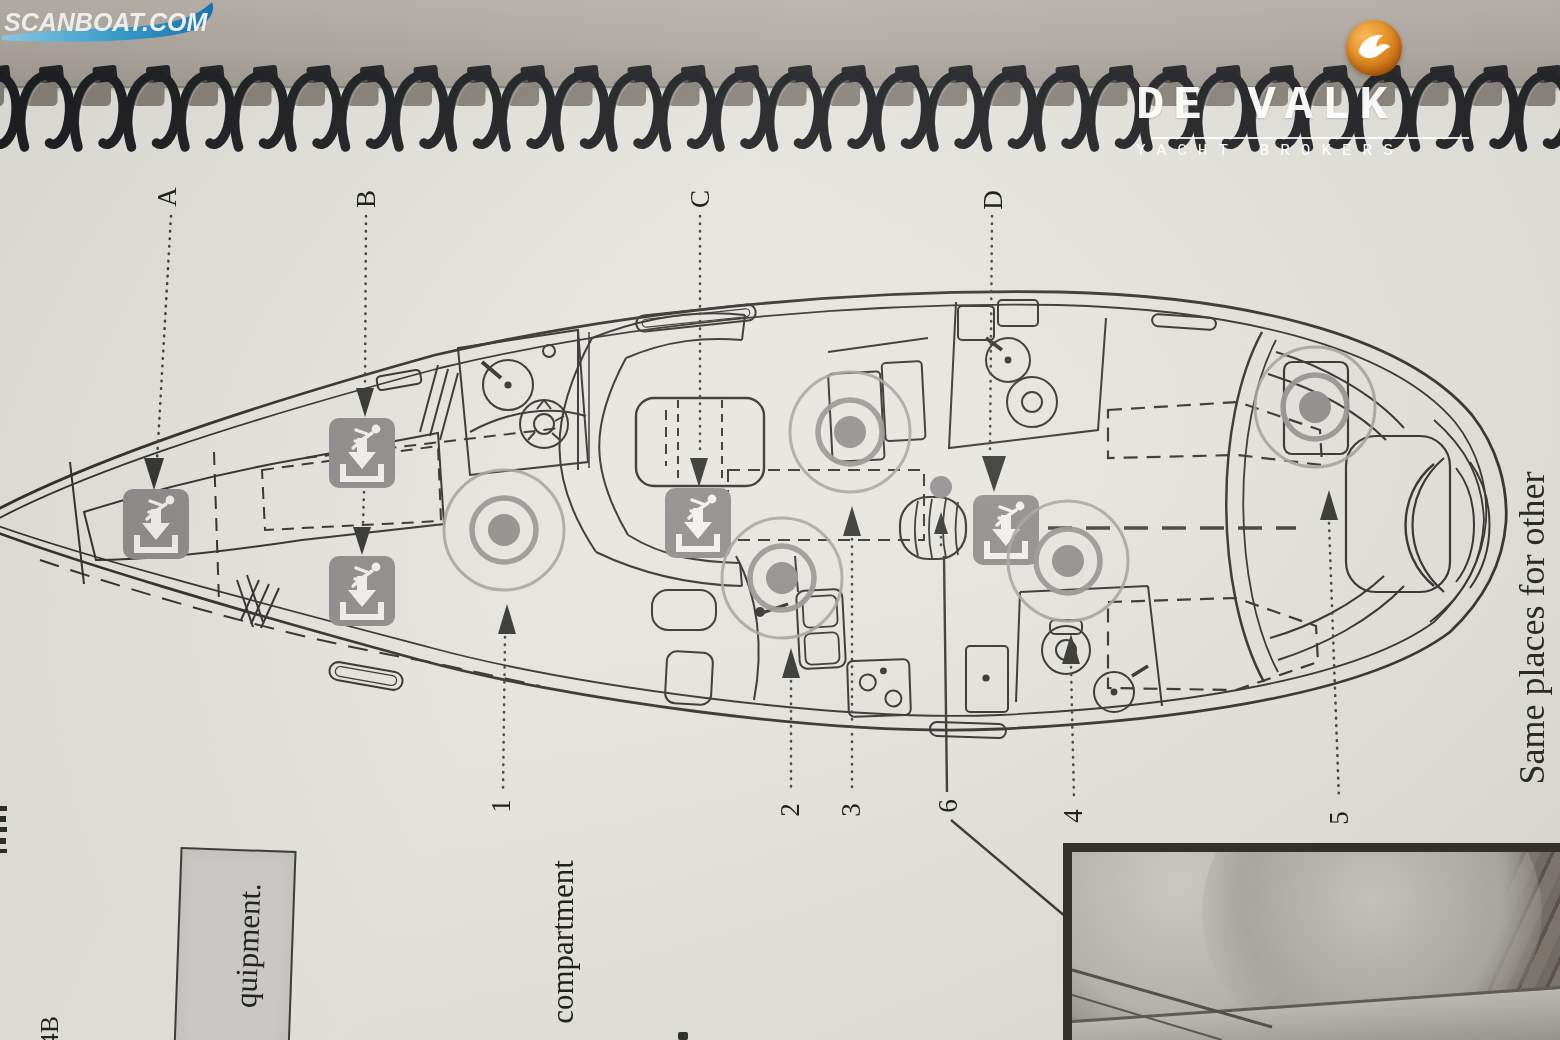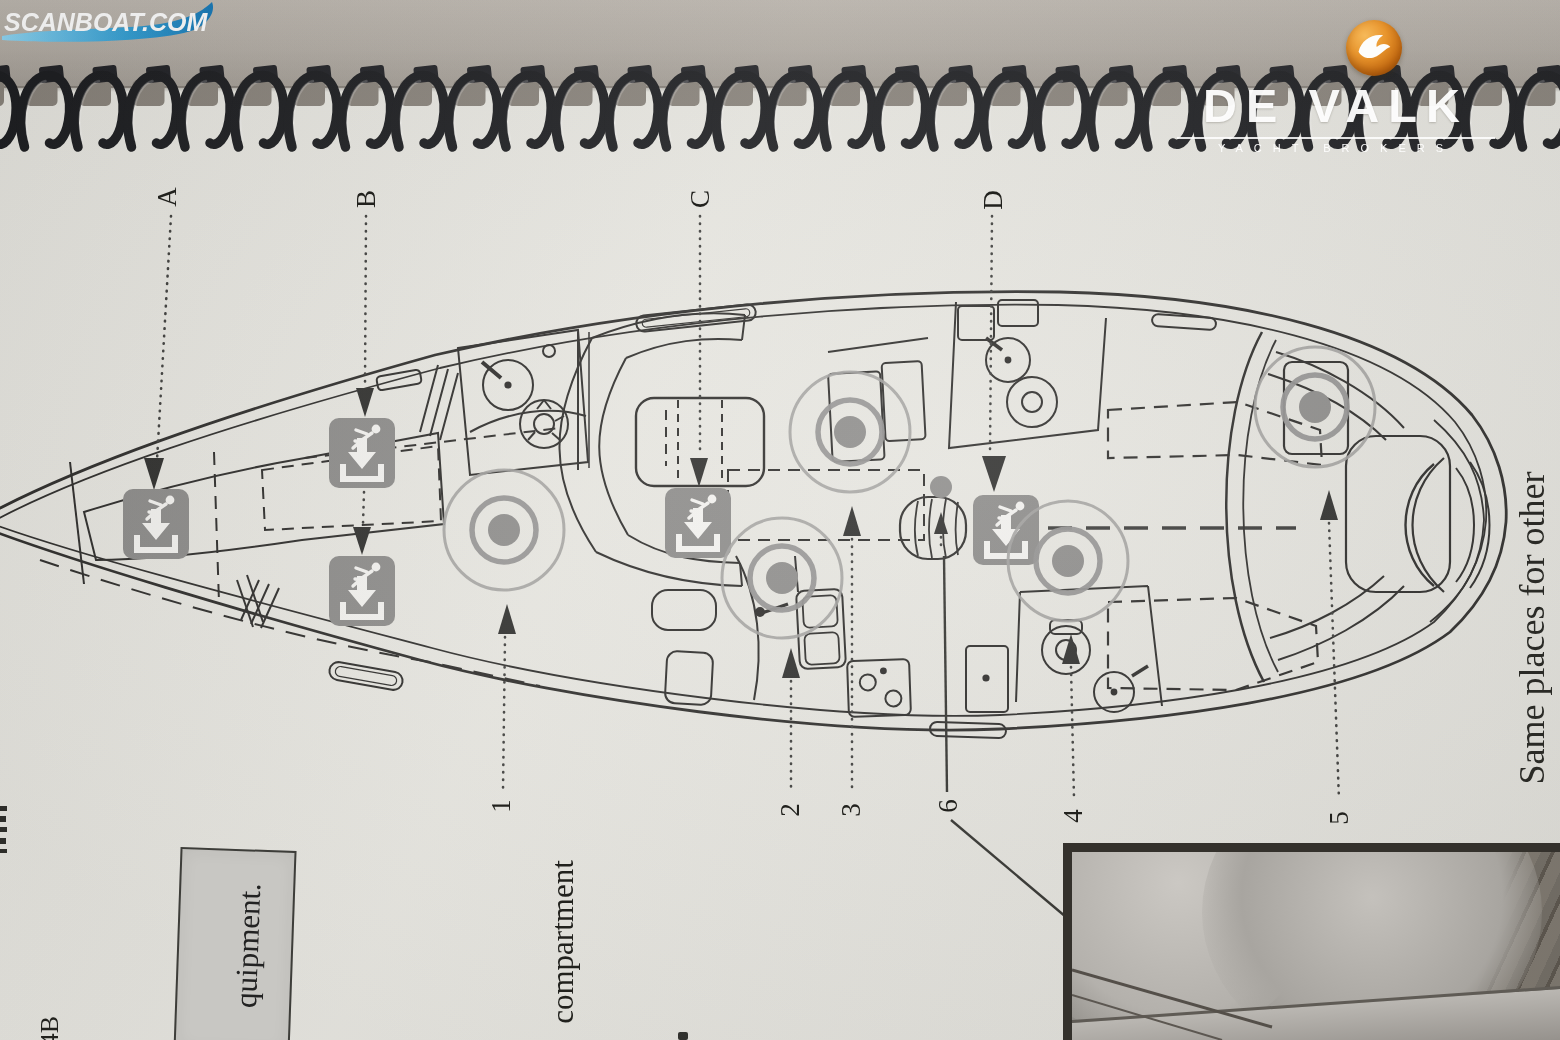--- a/index.html
+++ b/index.html
@@ -44,26 +44,26 @@
     background:#c8c7c3;border:2px solid #3d3d39;transform:rotate(2deg);
     box-shadow:inset 0 0 18px rgba(0,0,0,0.06);
   }
   .graybox span{
     position:absolute;left:62%;top:47%;
     transform:translate(-50%,-50%) rotate(-90deg);
     font-size:31px;color:#222;white-space:nowrap;
   }
 
   
-  .logo{position:absolute;left:1162px;top:76px;width:348px;z-index:7;text-align:center;
-        color:rgba(255,255,255,0.95);font-family:Liberation Sans, sans-serif;}
+  .logo{position:absolute;left:1136px;top:76px;width:348px;z-index:7;text-align:left;
+        color:rgba(255,255,255,0.95);font-family:Liberation Mono, monospace;}
   .logo .title{font-size:47px;letter-spacing:9px;font-weight:600;line-height:60px;
                text-shadow:0 1px 2px rgba(60,55,45,0.25);}
   .logo .rule{height:2px;background:rgba(255,255,255,0.85);width:318px;margin:1px auto 3px auto;}
-  .logo .tagline{font-size:11px;letter-spacing:11px;font-weight:400;}
+  .logo .tagline{font-size:16px;letter-spacing:11px;font-weight:400;}
   .logo-ball{
     position:absolute;left:1346px;top:20px;width:56px;height:56px;border-radius:50%;z-index:7;
     background:radial-gradient(circle at 34% 28%, #f6b959 0%, #e8952d 38%, #c56a10 72%, #8f4a06 100%);
     box-shadow:0 2px 5px rgba(60,45,20,0.35), inset 0 -4px 8px rgba(90,40,0,0.35);
   }
   .logo-ball svg{position:absolute;left:7px;top:8px;}
 
   
   .photo{
     position:absolute;left:1063px;top:843px;width:497px;height:197px;z-index:8;

